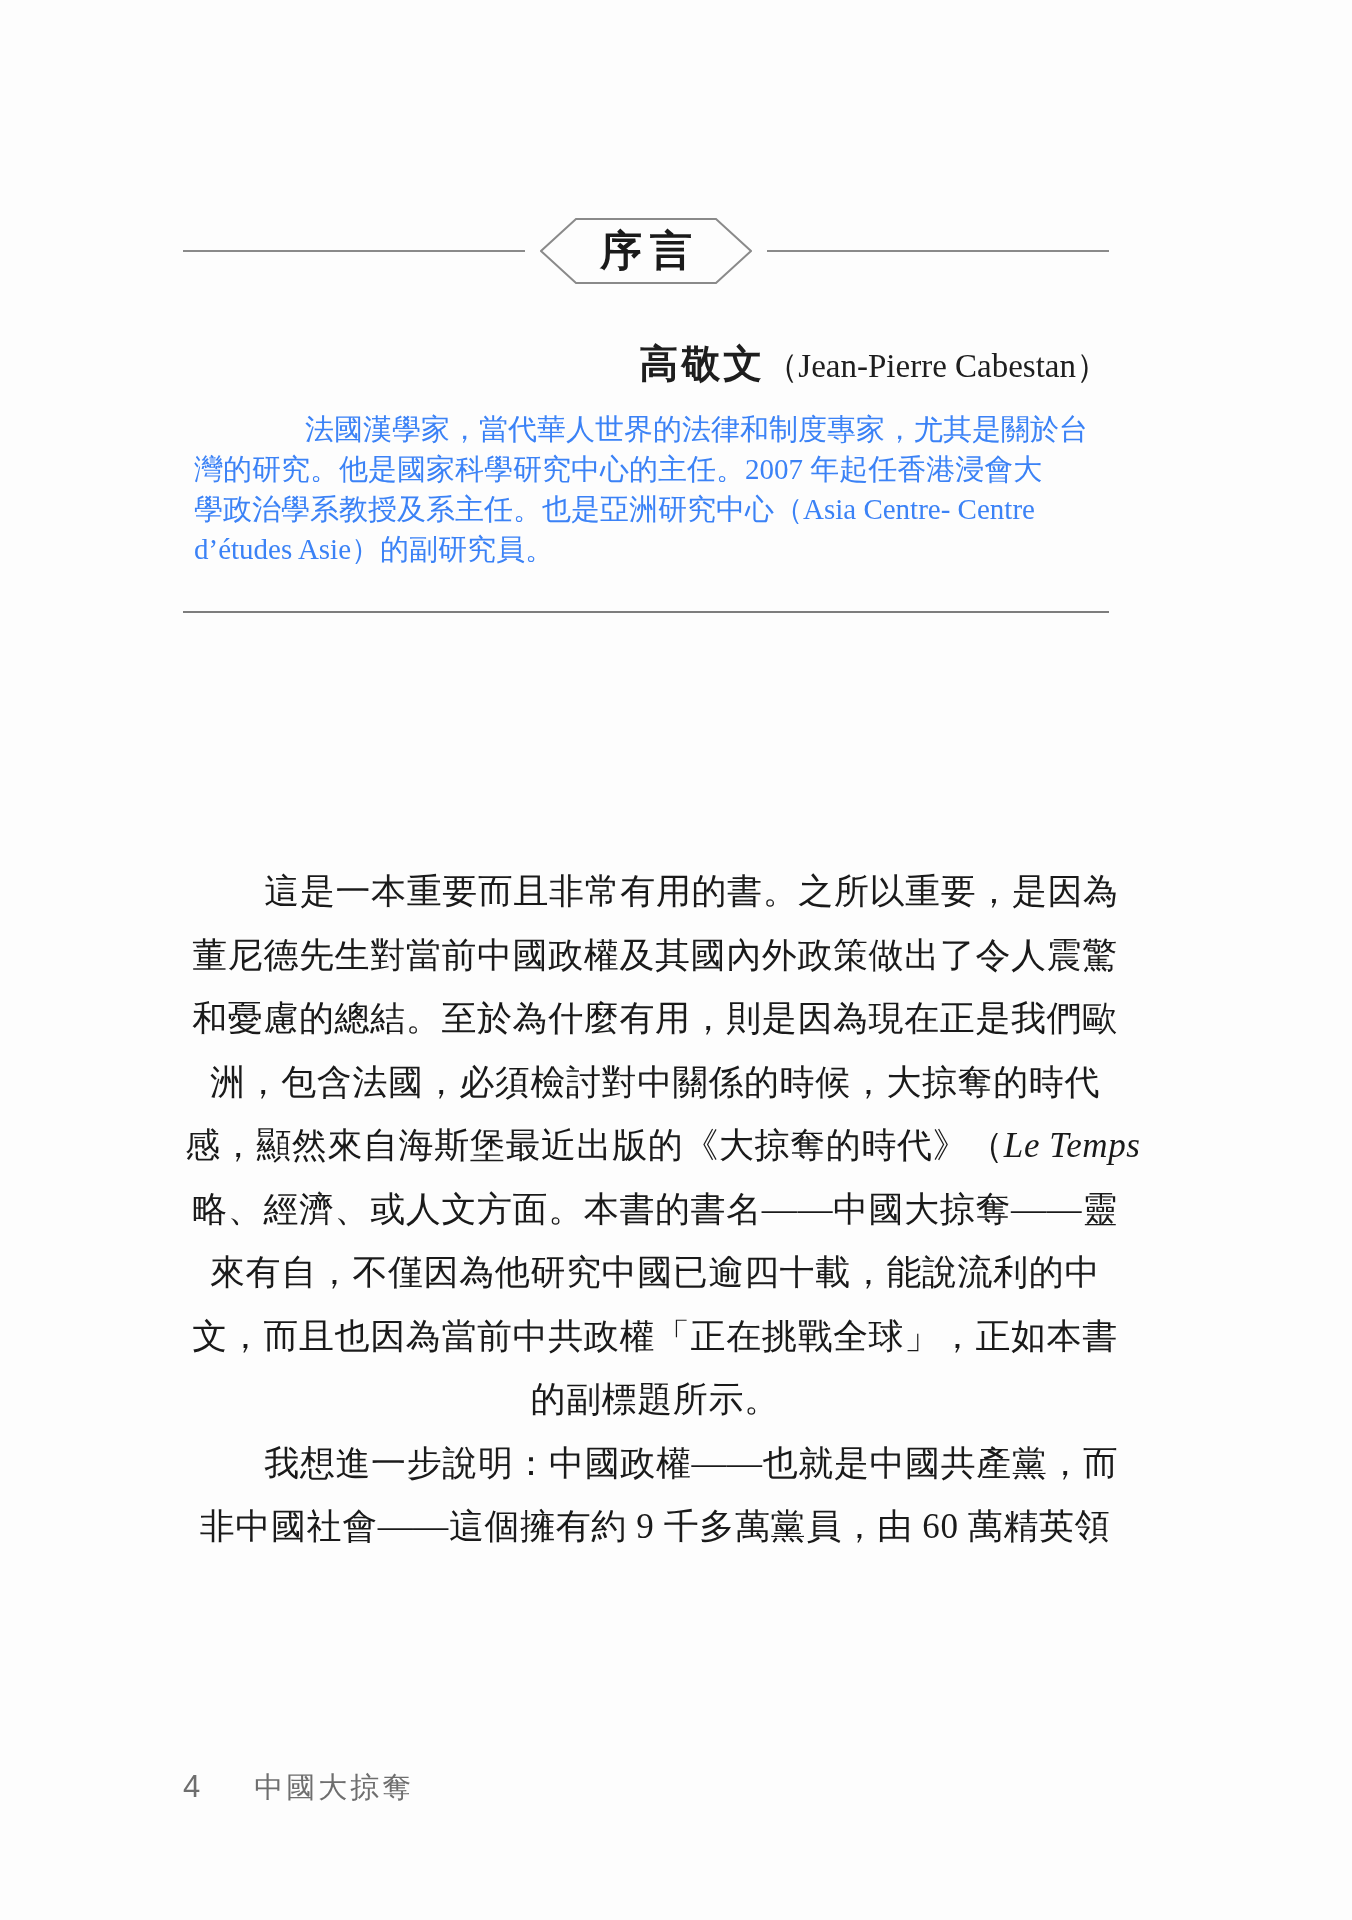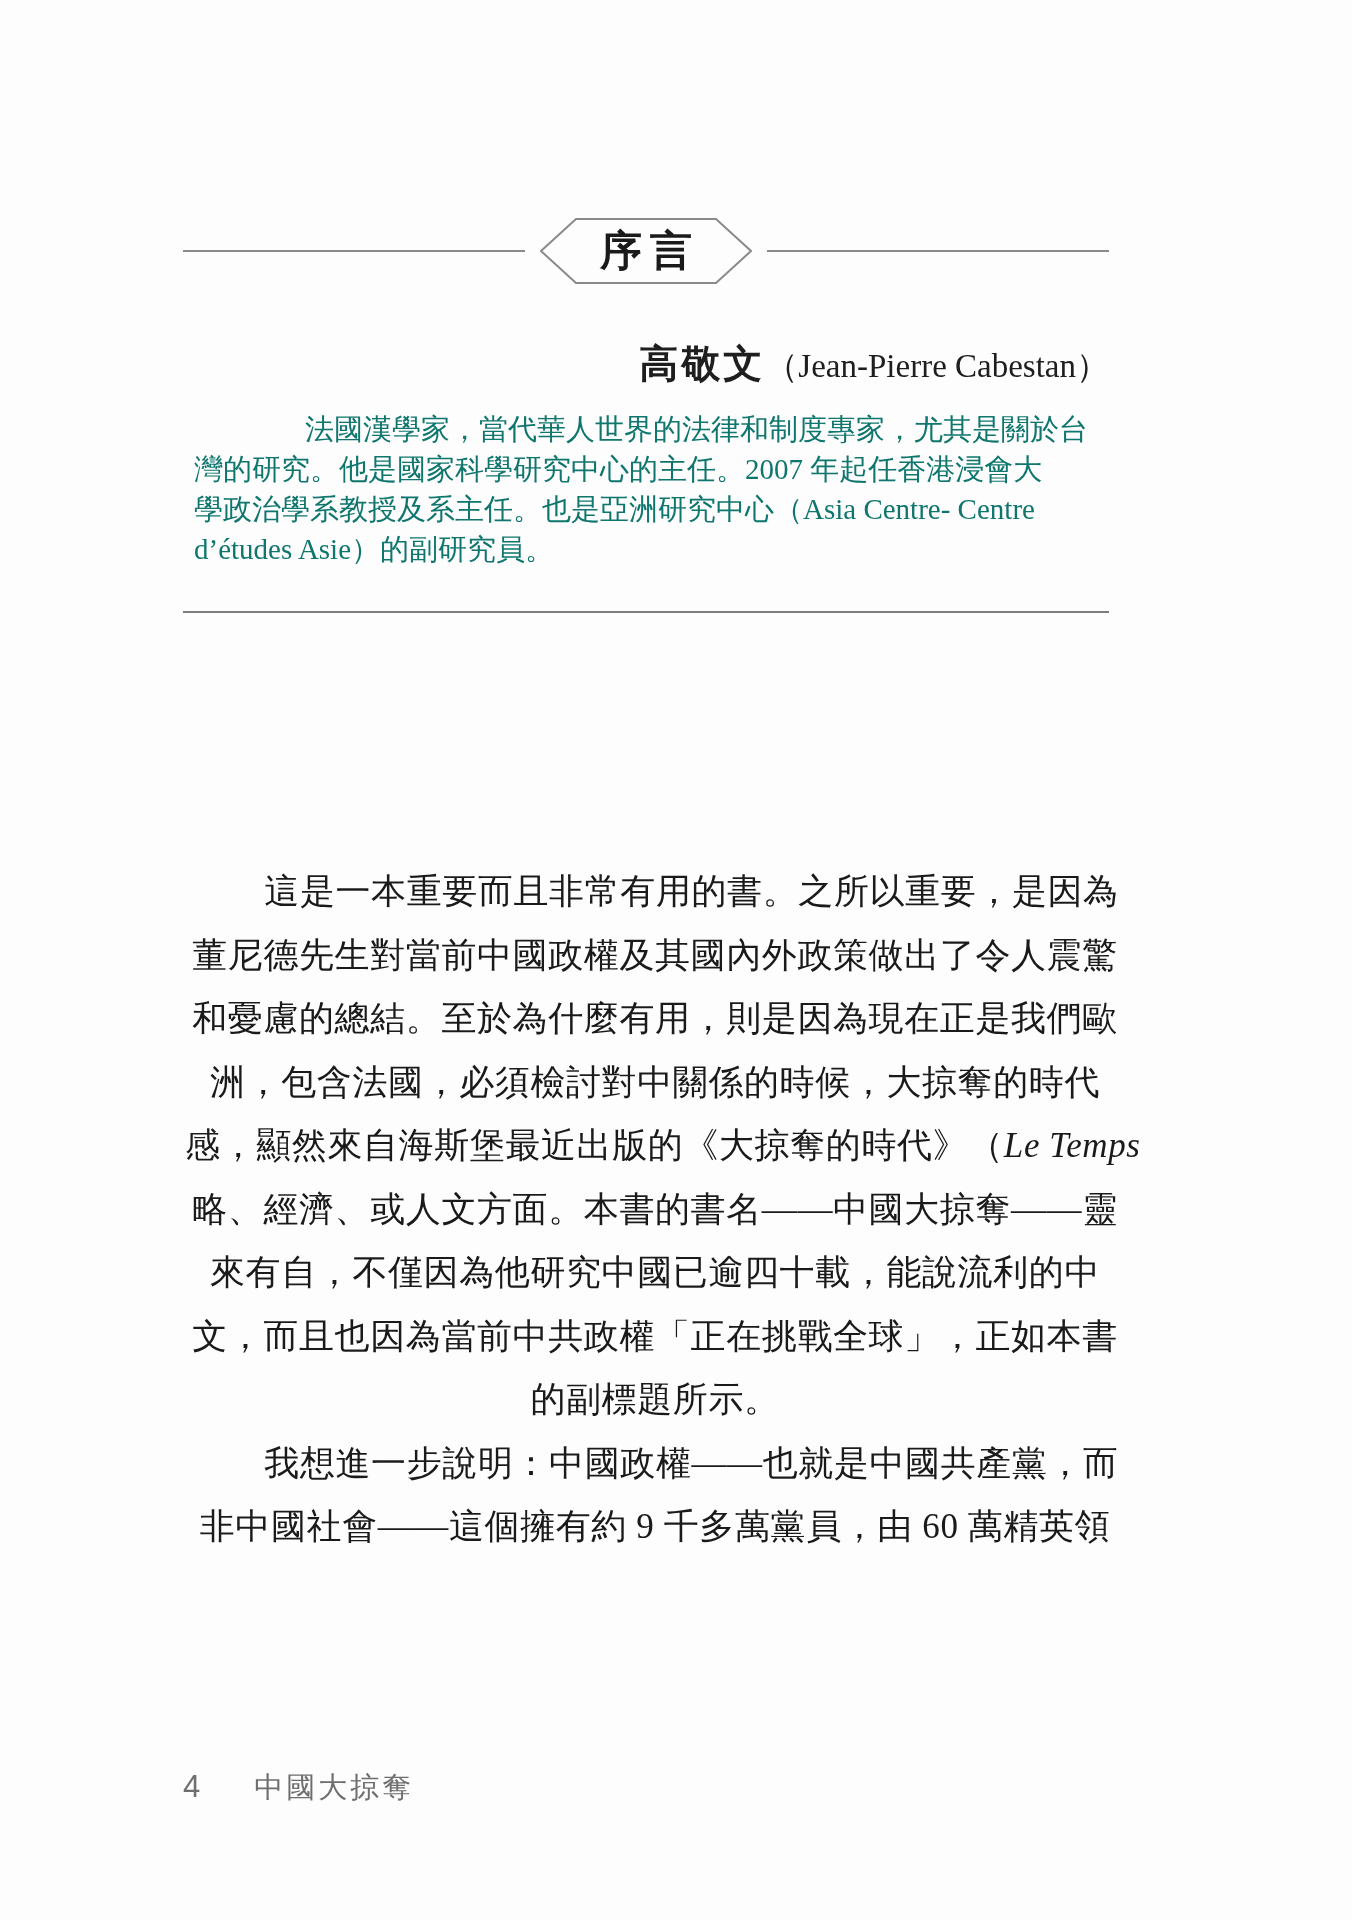--- a/index.html
+++ b/index.html
@@ -74,21 +74,21 @@
   }
 
   
   .bio-block {
     position: absolute;
     top: 409px;
     left: 194px;
     width: 870px;
     font-size: 29px;
     line-height: 40px;
-    color: #0f766e;
+    color: #3b82f6;
     font-family: Liberation Serif, serif;
   }
   .bio-line { white-space: nowrap; }
   .bio-line.first { text-indent: 111px; }
 
   
   .divider-rule {
     position: absolute;
     top: 611px;
     left: 183px;

